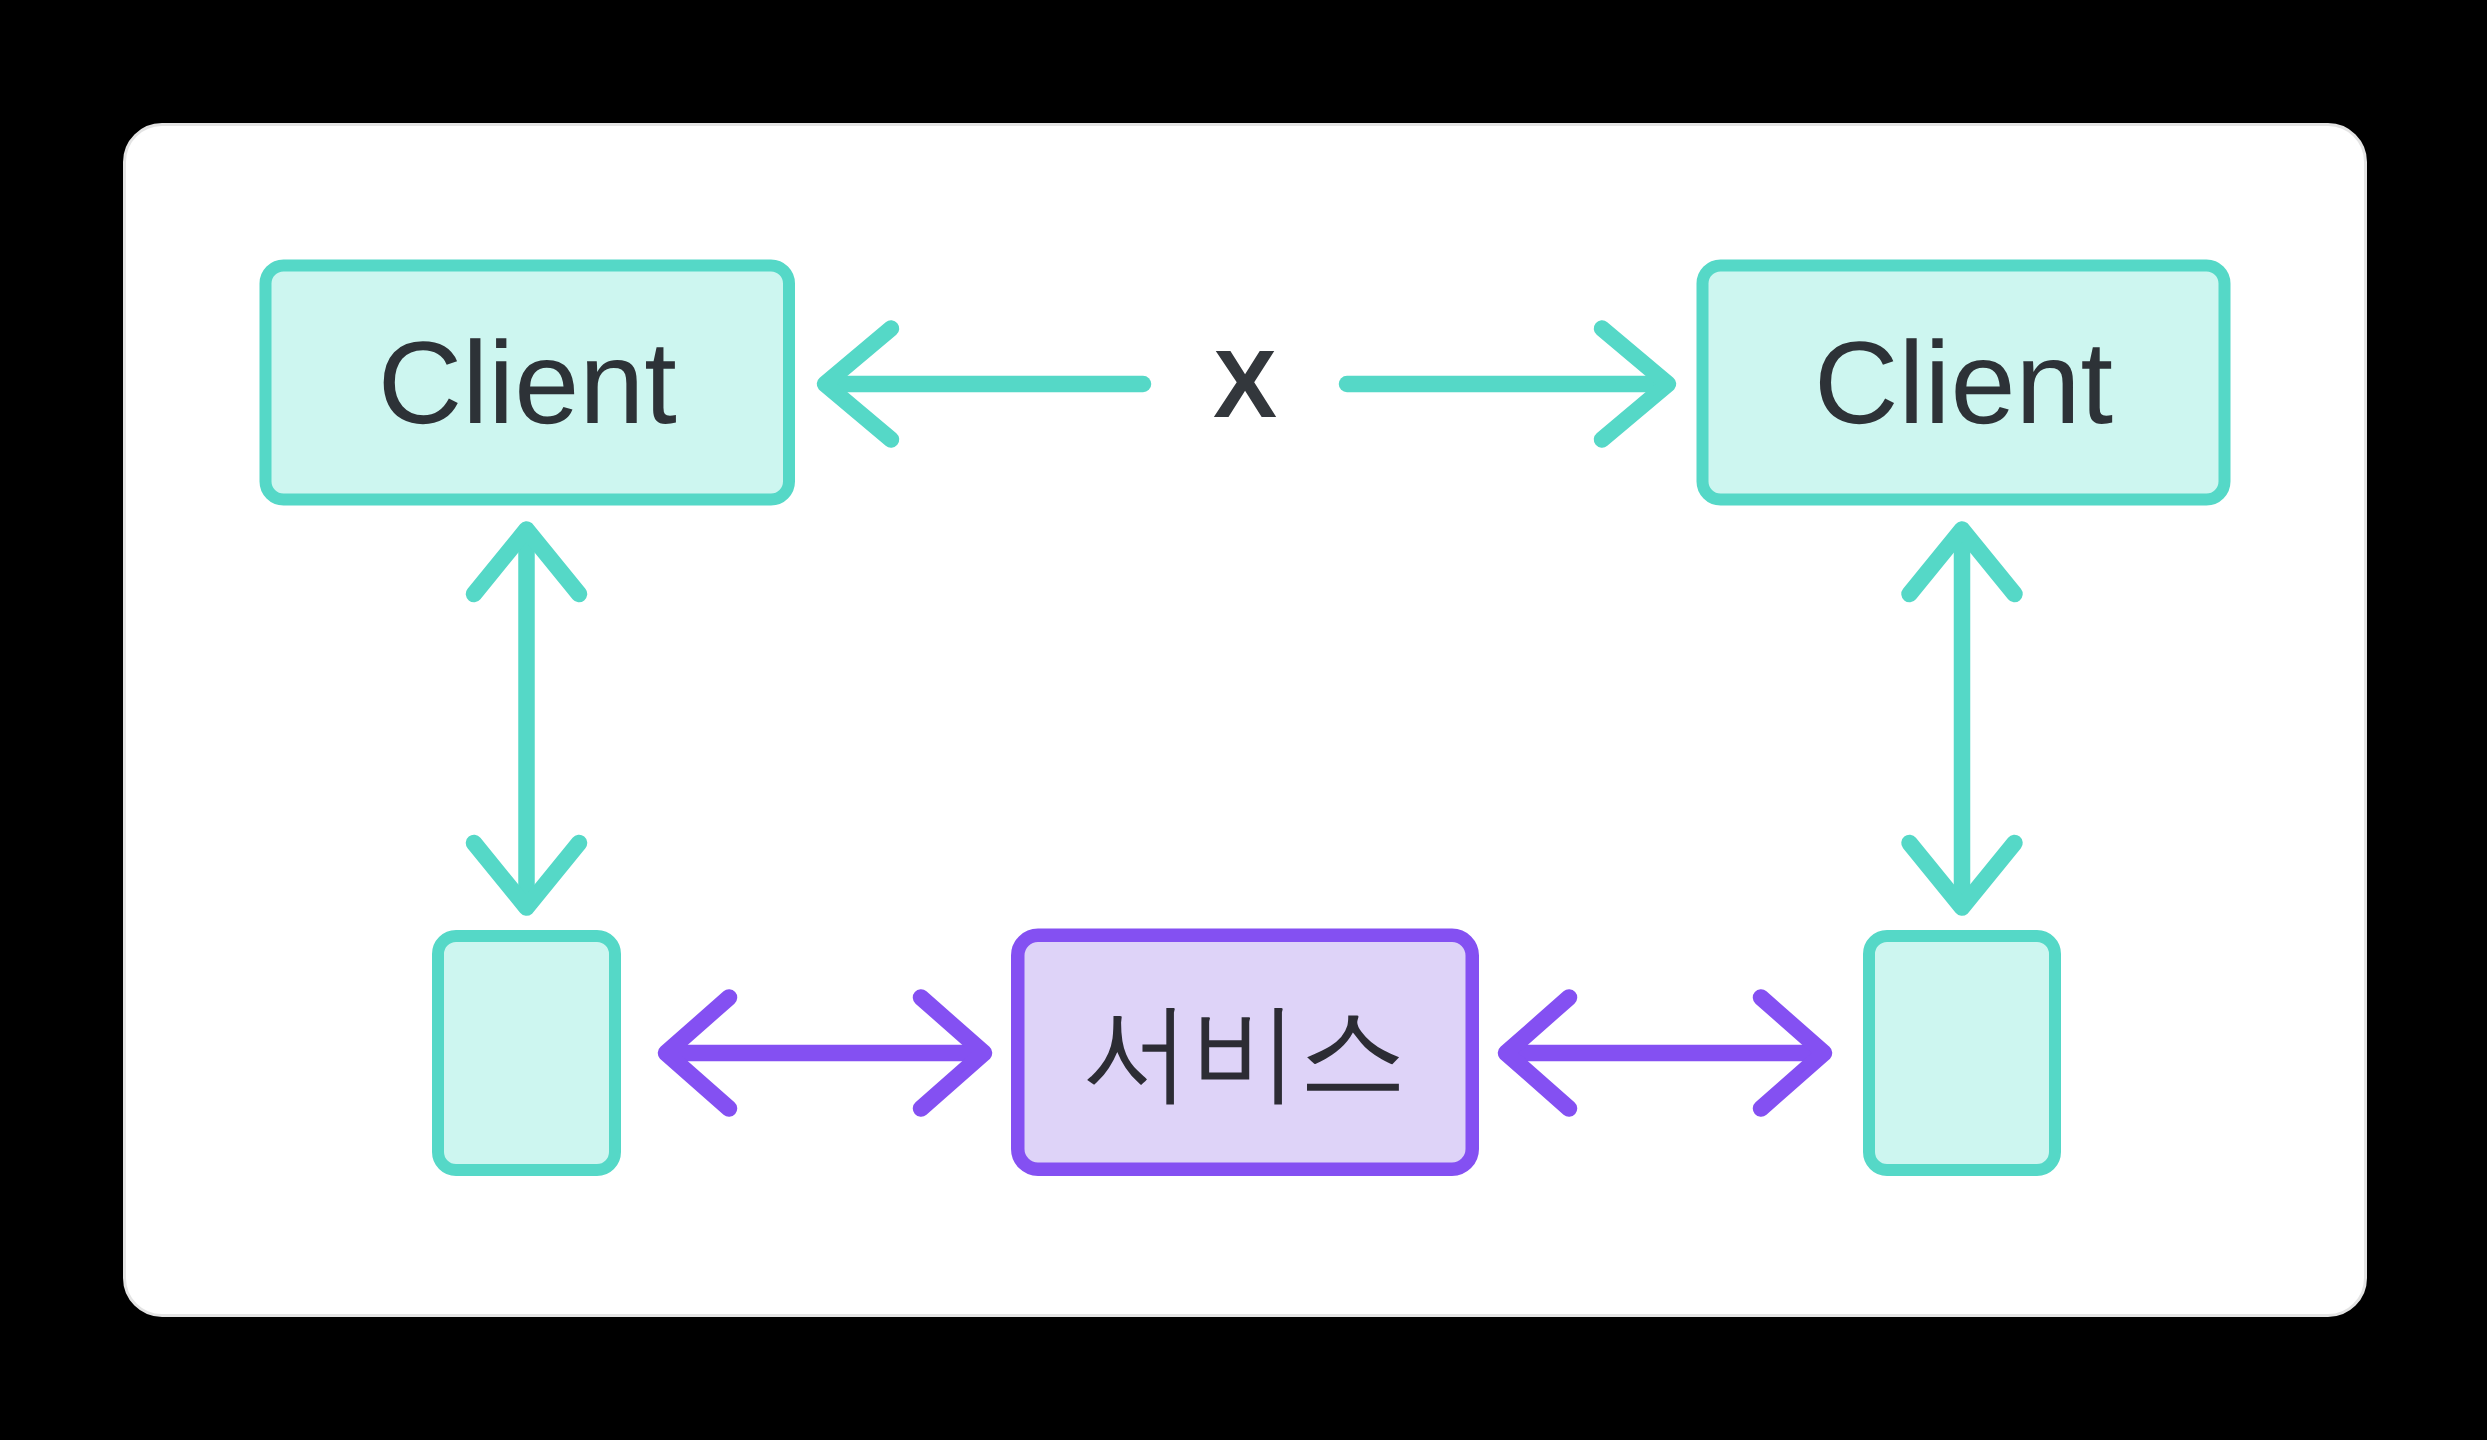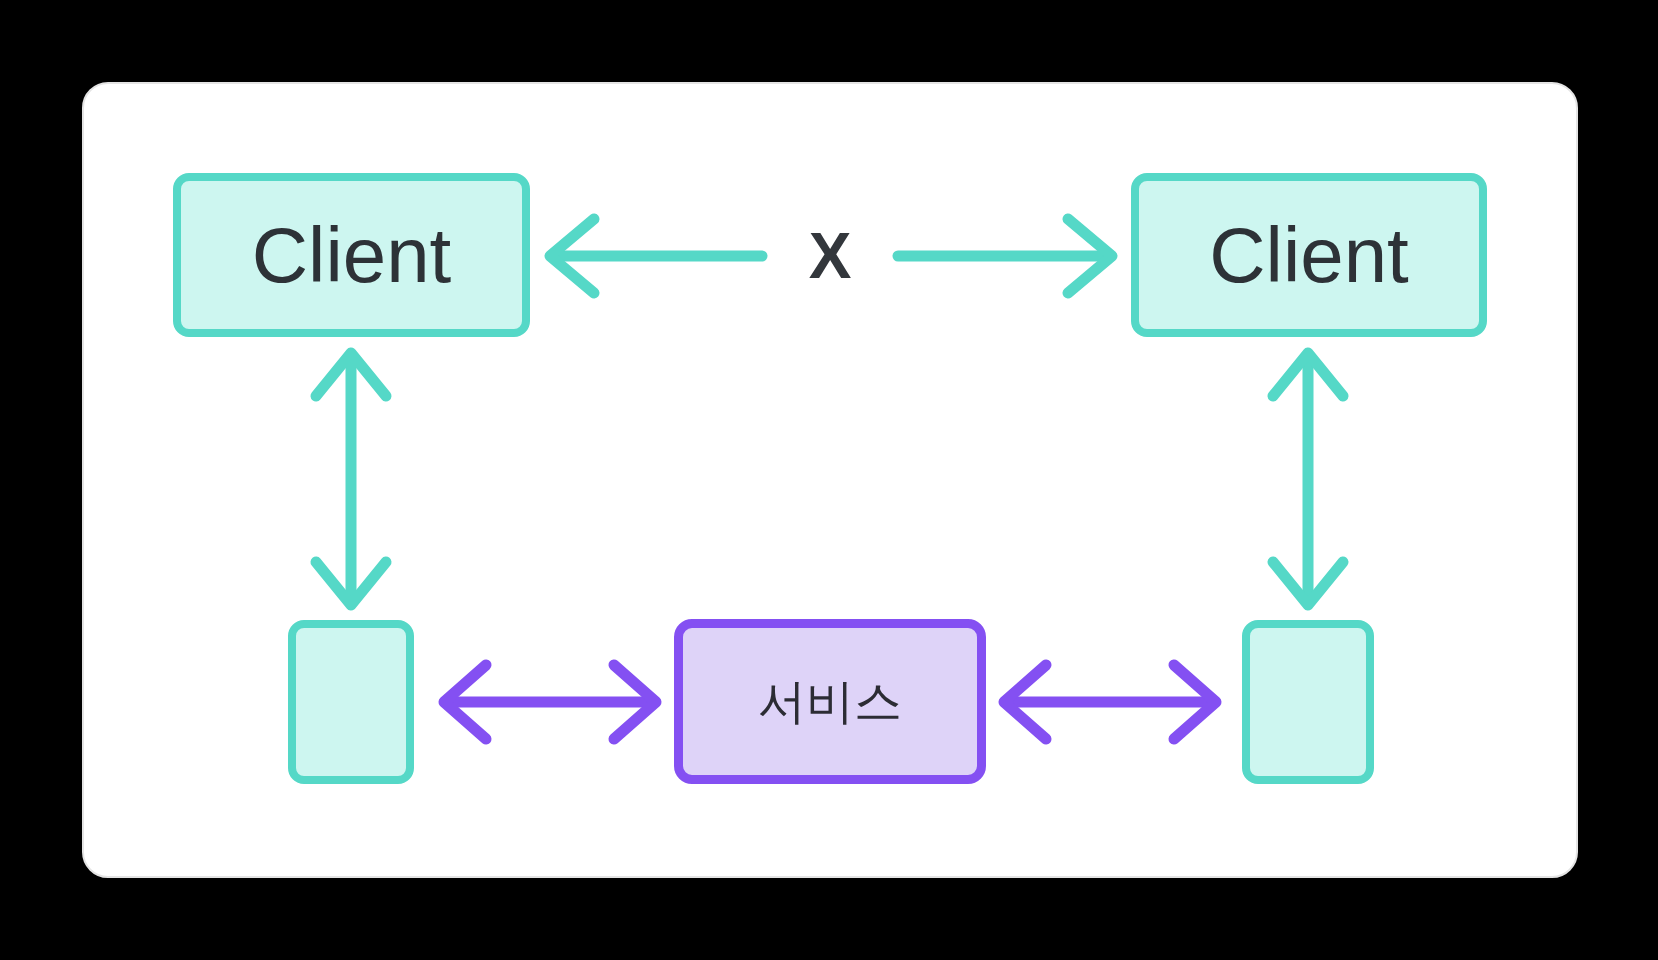--- a/index.html
+++ b/index.html
@@ -48,21 +48,21 @@
   }
   .node .label {
     color: #2d3237;
     font-size: 78px;
     font-weight: 500;
     letter-spacing: 0px;
     line-height: 1;
     white-space: nowrap;
   }
   .node.purple .label {
-    font-size: 48px;
+    font-size: 72px;
     font-weight: 500;
     color: #2c2c34;
   }
   #client-left  { left: 173px;  top: 173px; width: 357px; height: 164px; }
   #client-right { left: 1131px; top: 173px; width: 356px; height: 164px; }
   #relay-left   { left: 288px;  top: 620px; width: 126px; height: 164px; }
   #relay-right  { left: 1242px; top: 620px; width: 132px; height: 164px; }
   #service      { left: 674px;  top: 619px; width: 312px; height: 165px; }
 
   .x-label {

